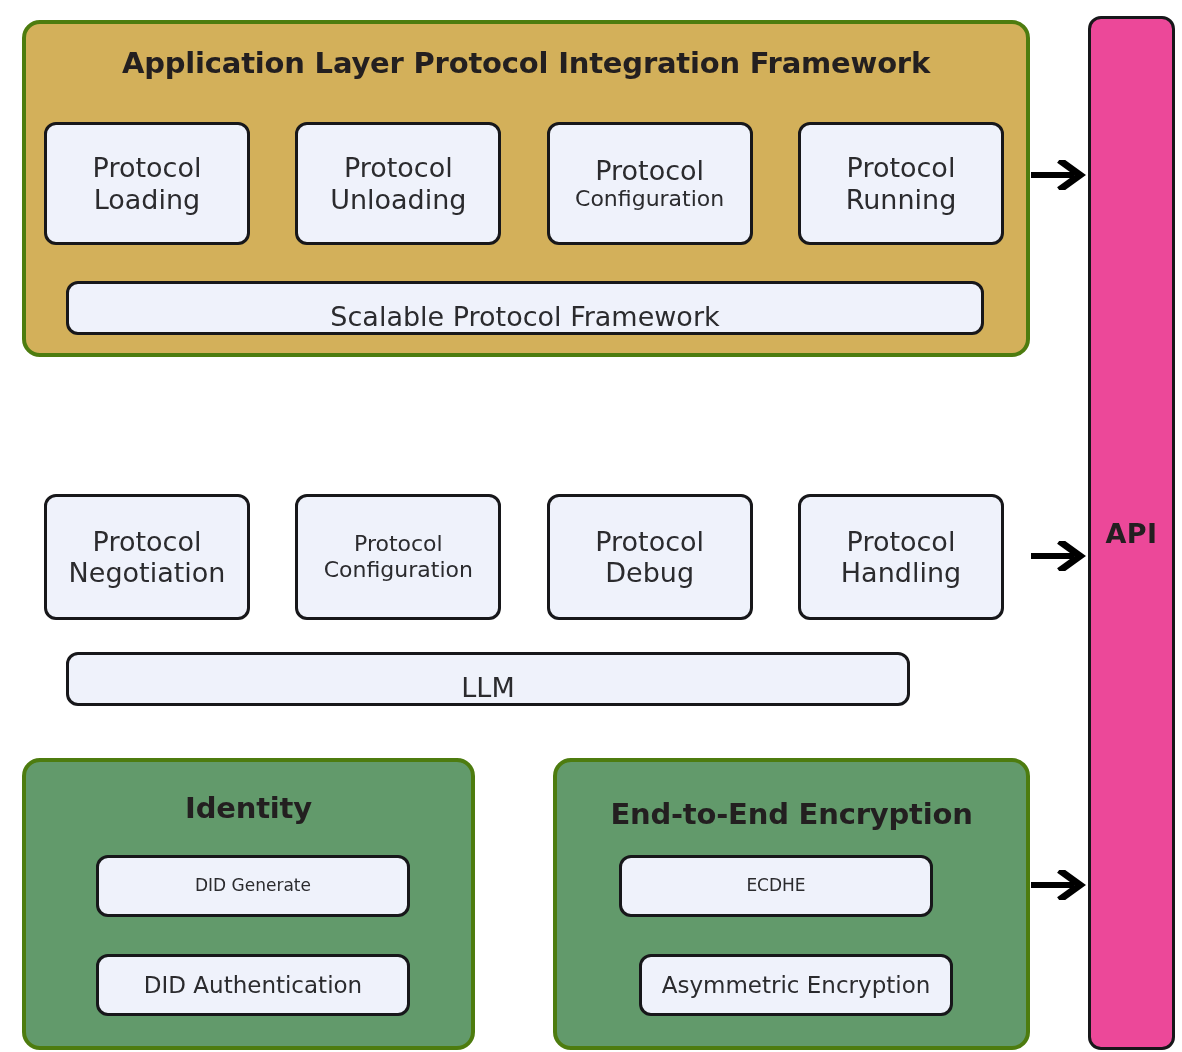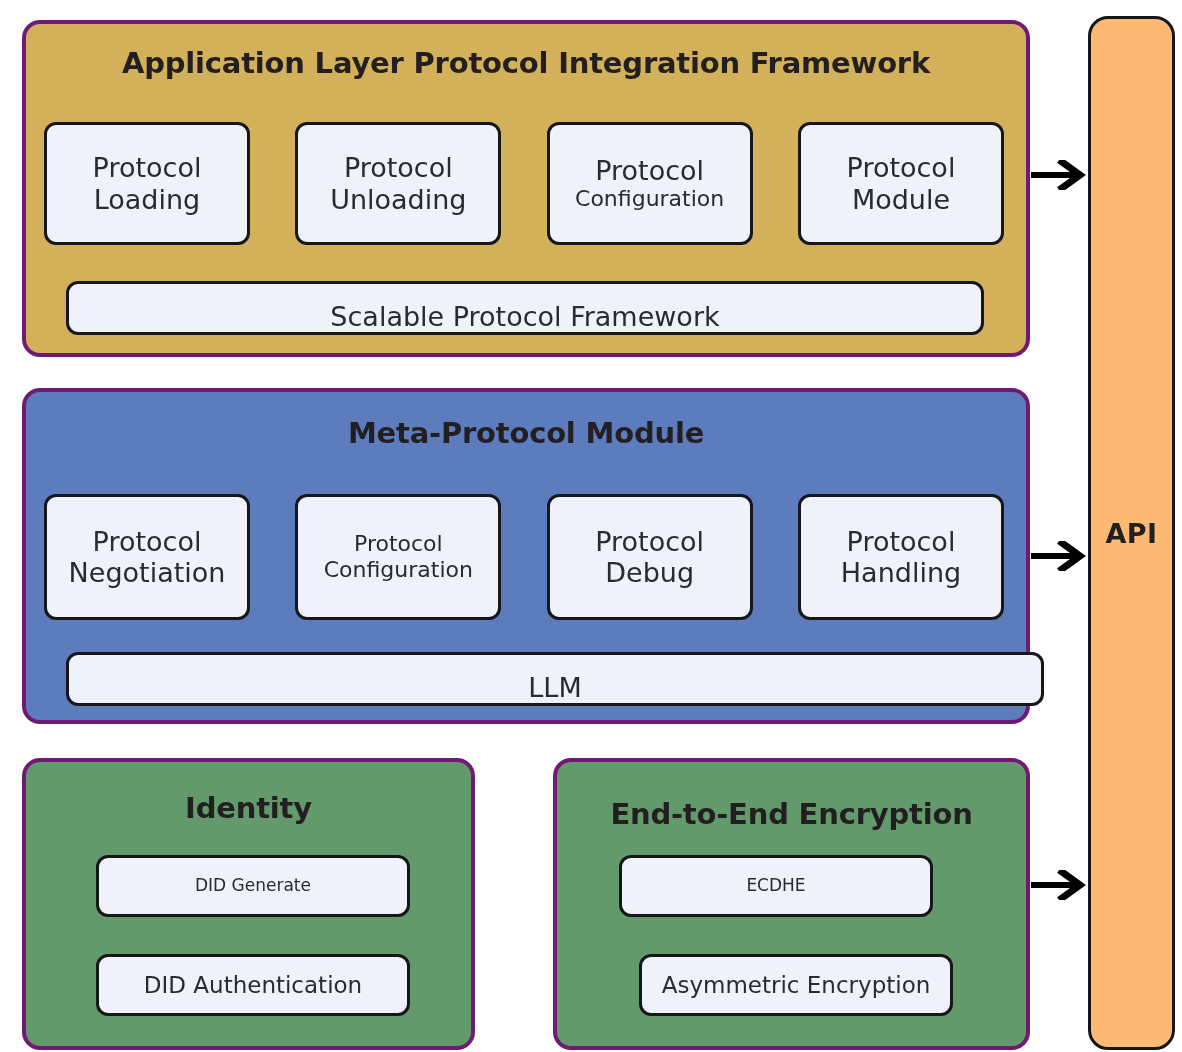--- a/index.html
+++ b/index.html
@@ -17,21 +17,21 @@
 
   #diagram {
     position: relative;
     width: 1182px;
     height: 1052px;
   }
 
   
   .layer {
     position: absolute;
-    border: 4px solid #701a75;
+    border: 4px solid #4d7c0f;
     border-radius: 18px;
     box-sizing: border-box;
   }
   .layer-title {
     text-align: center;
     font-weight: bold;
     font-size: 29px;
     letter-spacing: -0.2px;
     color: #231f20;
     font-family: "DejaVu Sans", "Liberation Sans", sans-serif;
@@ -108,43 +108,43 @@
   }
   .card-quad .line.small { font-size: 22px; }
 
   
   .bar-card {
     position: absolute;
     font-size: 27px;
     justify-content: flex-end;
   }
   #bar-scalable { left: 66px; top: 281px; width: 918px; height: 54px; }
-  #bar-llm      { left: 66px; top: 652px; width: 978px; height: 54px; }
+  #bar-llm      { left: 66px; top: 652px; width: 844px; height: 54px; }
 
   
   .green-card {
     position: absolute;
     font-size: 17px;
     height: 62px;
   }
   #card-did-generate { left: 96px; top: 855px; width: 314px; }
   #card-did-auth     { left: 96px; top: 954px; width: 314px; font-size: 23px; }
   #card-ecdhe        { left: 619px; top: 855px; width: 314px; }
   #card-asym         { left: 639px; top: 954px; width: 314px; font-size: 23px; }
 
   
   #api-column {
     position: absolute;
     left: 1088px;
     top: 16px;
     width: 87px;
     height: 1034px;
-    background: #fdba74;
+    background: #ec4899;
     border: 3px solid #17171a;
-    border-radius: 20px;
+    border-radius: 13px;
     box-sizing: border-box;
     display: flex;
     align-items: center;
     justify-content: center;
   }
   #api-label {
     font-weight: bold;
     font-size: 27px;
     color: #231f20;
     letter-spacing: 0.5px;
@@ -177,31 +177,28 @@
     <div class="card card-quad">
       <span class="line">Protocol</span>
       <span class="line">Unloading</span>
     </div>
     <div class="card card-quad">
       <span class="line">Protocol</span>
       <span class="line small">Configuration</span>
     </div>
     <div class="card card-quad">
       <span class="line">Protocol</span>
-      <span class="line">Module</span>
+      <span class="line">Running</span>
     </div>
   </div>
 
   <div class="card bar-card" id="bar-scalable">
     <span class="line">Scalable Protocol Framework</span>
   </div>
 
-  <div class="layer" id="layer-meta">
-    <div class="layer-title">Meta-Protocol Module</div>
-  </div>
 
   <div class="card-row" id="meta-row">
     <div class="card card-quad">
       <span class="line">Protocol</span>
       <span class="line">Negotiation</span>
     </div>
     <div class="card card-quad">
       <span class="line small">Protocol</span>
       <span class="line small">Configuration</span>
     </div>

